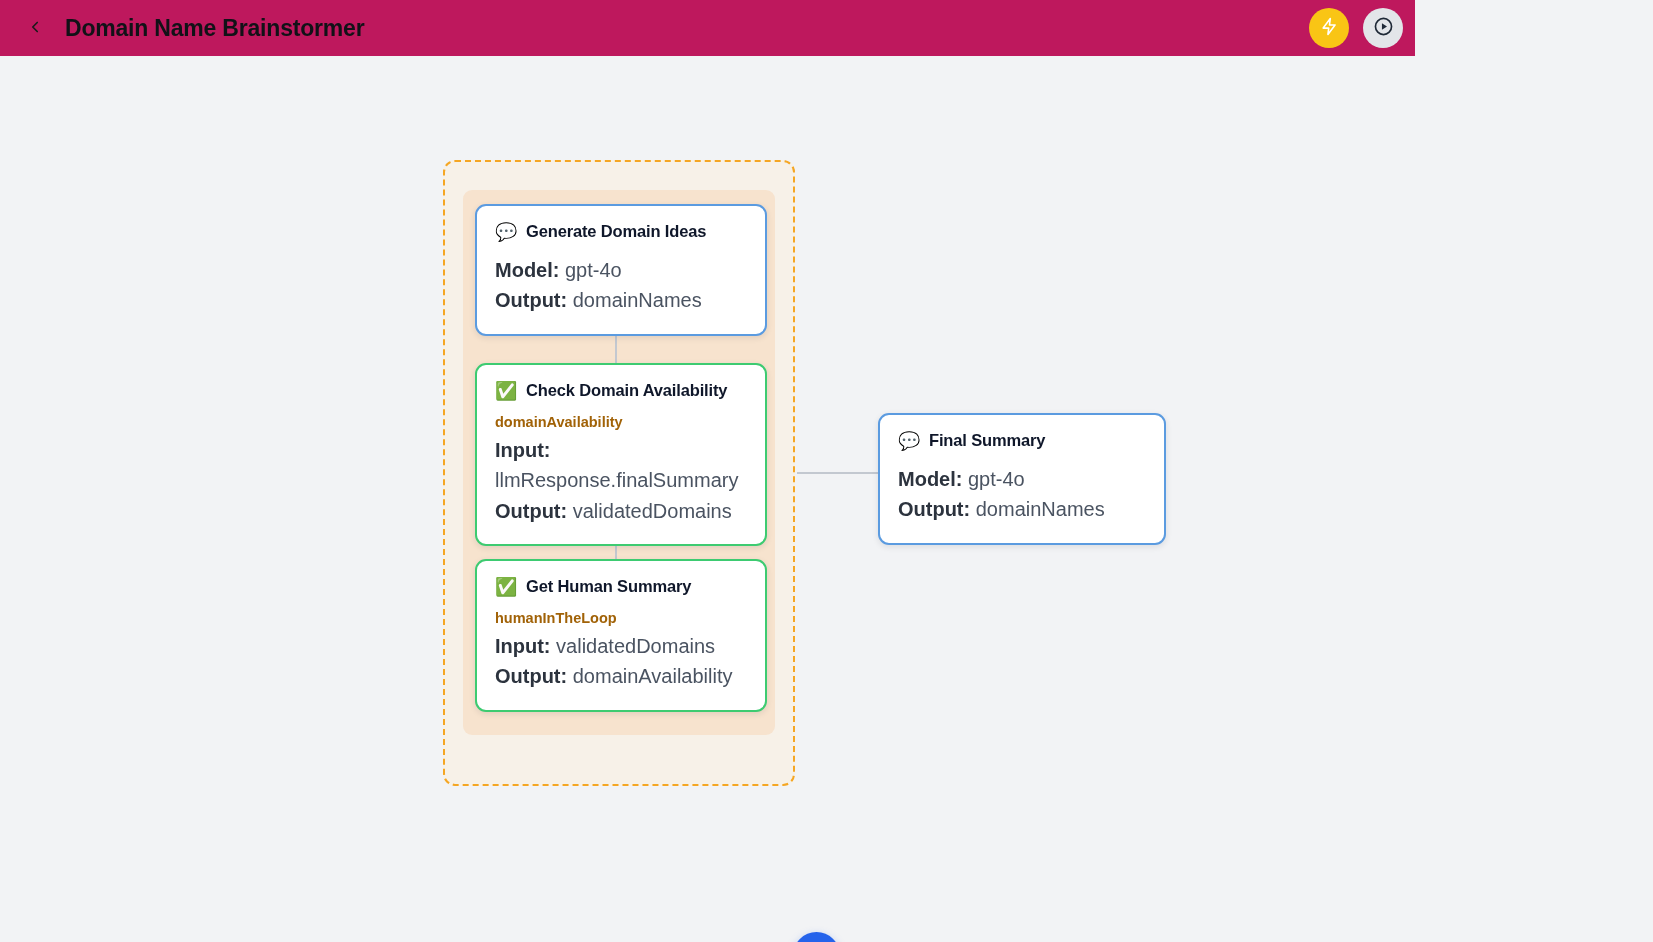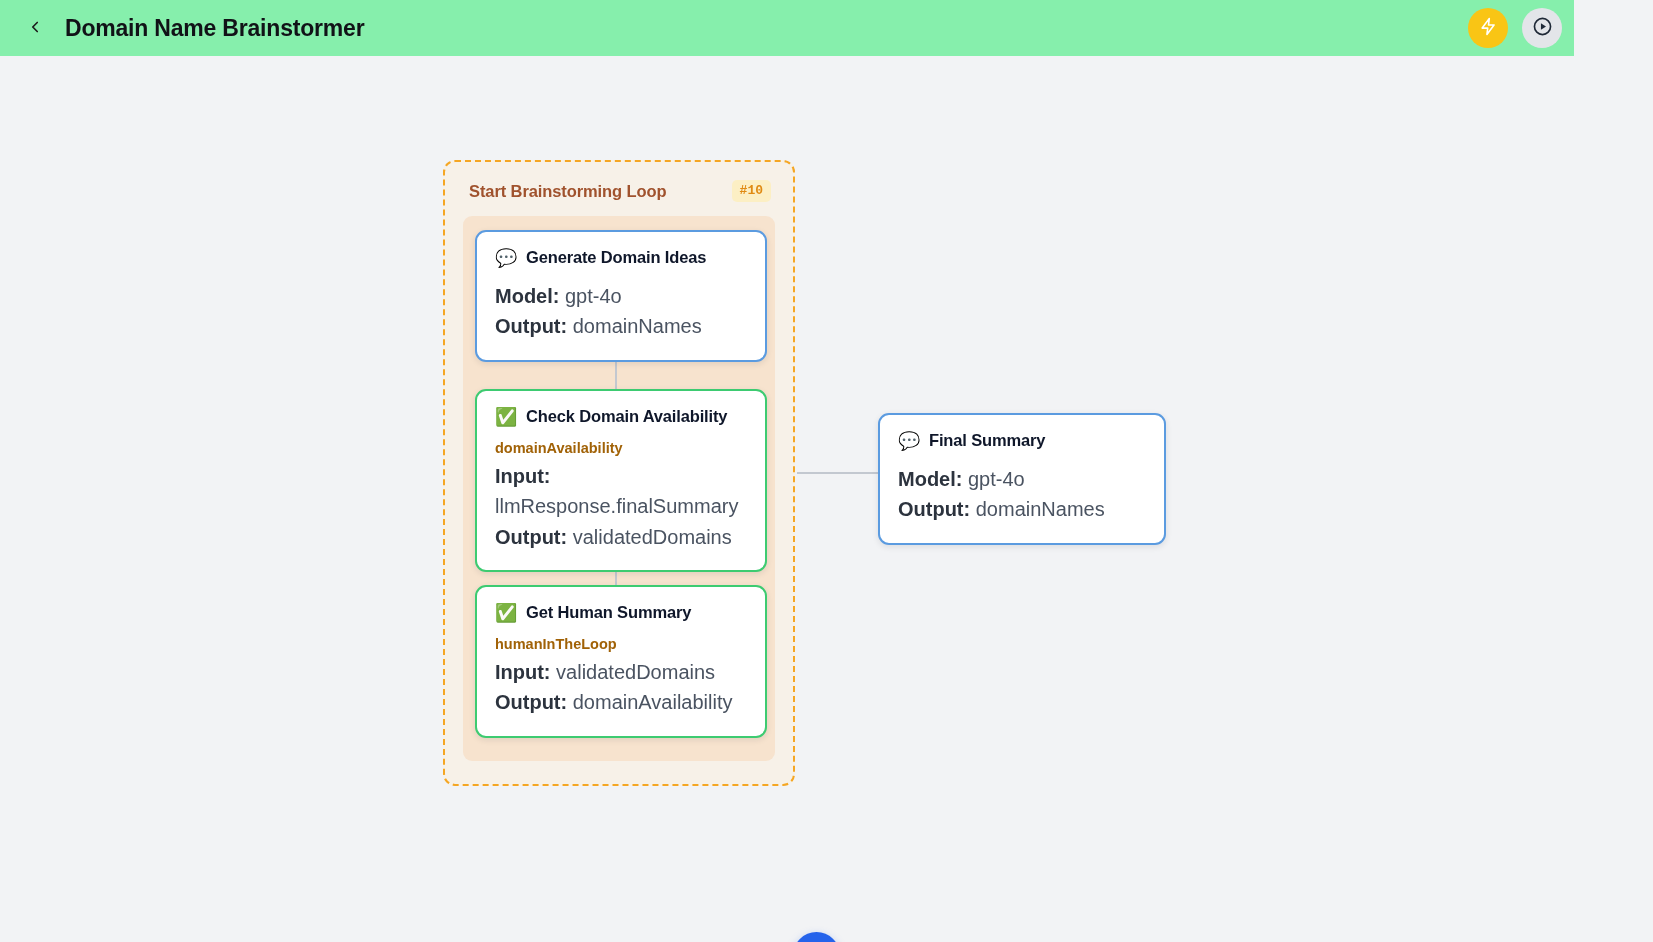--- a/index.html
+++ b/index.html
@@ -14,26 +14,26 @@
     font-family: "Liberation Sans", sans-serif;
     background: #F2F3F5;
     position: relative;
     -webkit-font-smoothing: antialiased;
   }
 
   
   .topbar {
     position: absolute;
     top: 0; left: 0;
-    width: 1574px;
+    width: 1415px;
     height: 56px;
     display: flex;
     align-items: center;
     padding: 0 12px 0 18px;
-    background: #86efac;
+    background: #be185d;
   }
   .back-btn {
     width: 34px; height: 34px;
     display: flex; align-items: center; justify-content: center;
     border: none; background: transparent;
     cursor: pointer;
     color: #1A1A1A;
   }
   .page-title {
     font-size: 23px;
@@ -233,24 +233,20 @@
         <circle cx="12" cy="12" r="9.2"></circle>
         <polygon points="10.2 8.4 16 12 10.2 15.6" fill="#1F2937" stroke="none"></polygon>
       </svg>
     </span>
   </button>
 </div>
 
 <div class="canvas">
 
   <div class="loop-group">
-    <div class="loop-header">
-      <span class="loop-title">Start Brainstorming Loop</span>
-      <span class="loop-badge">#10</span>
-    </div>
 
     <div class="loop-body">
 
       <div class="conn-v" id="conn-1"></div>
       <div class="conn-v" id="conn-2"></div>
 
       <div class="node llm" id="node-generate">
         <div class="node-head">
           <span class="node-icon">💬</span>
           <span class="node-title">Generate Domain Ideas</span>

